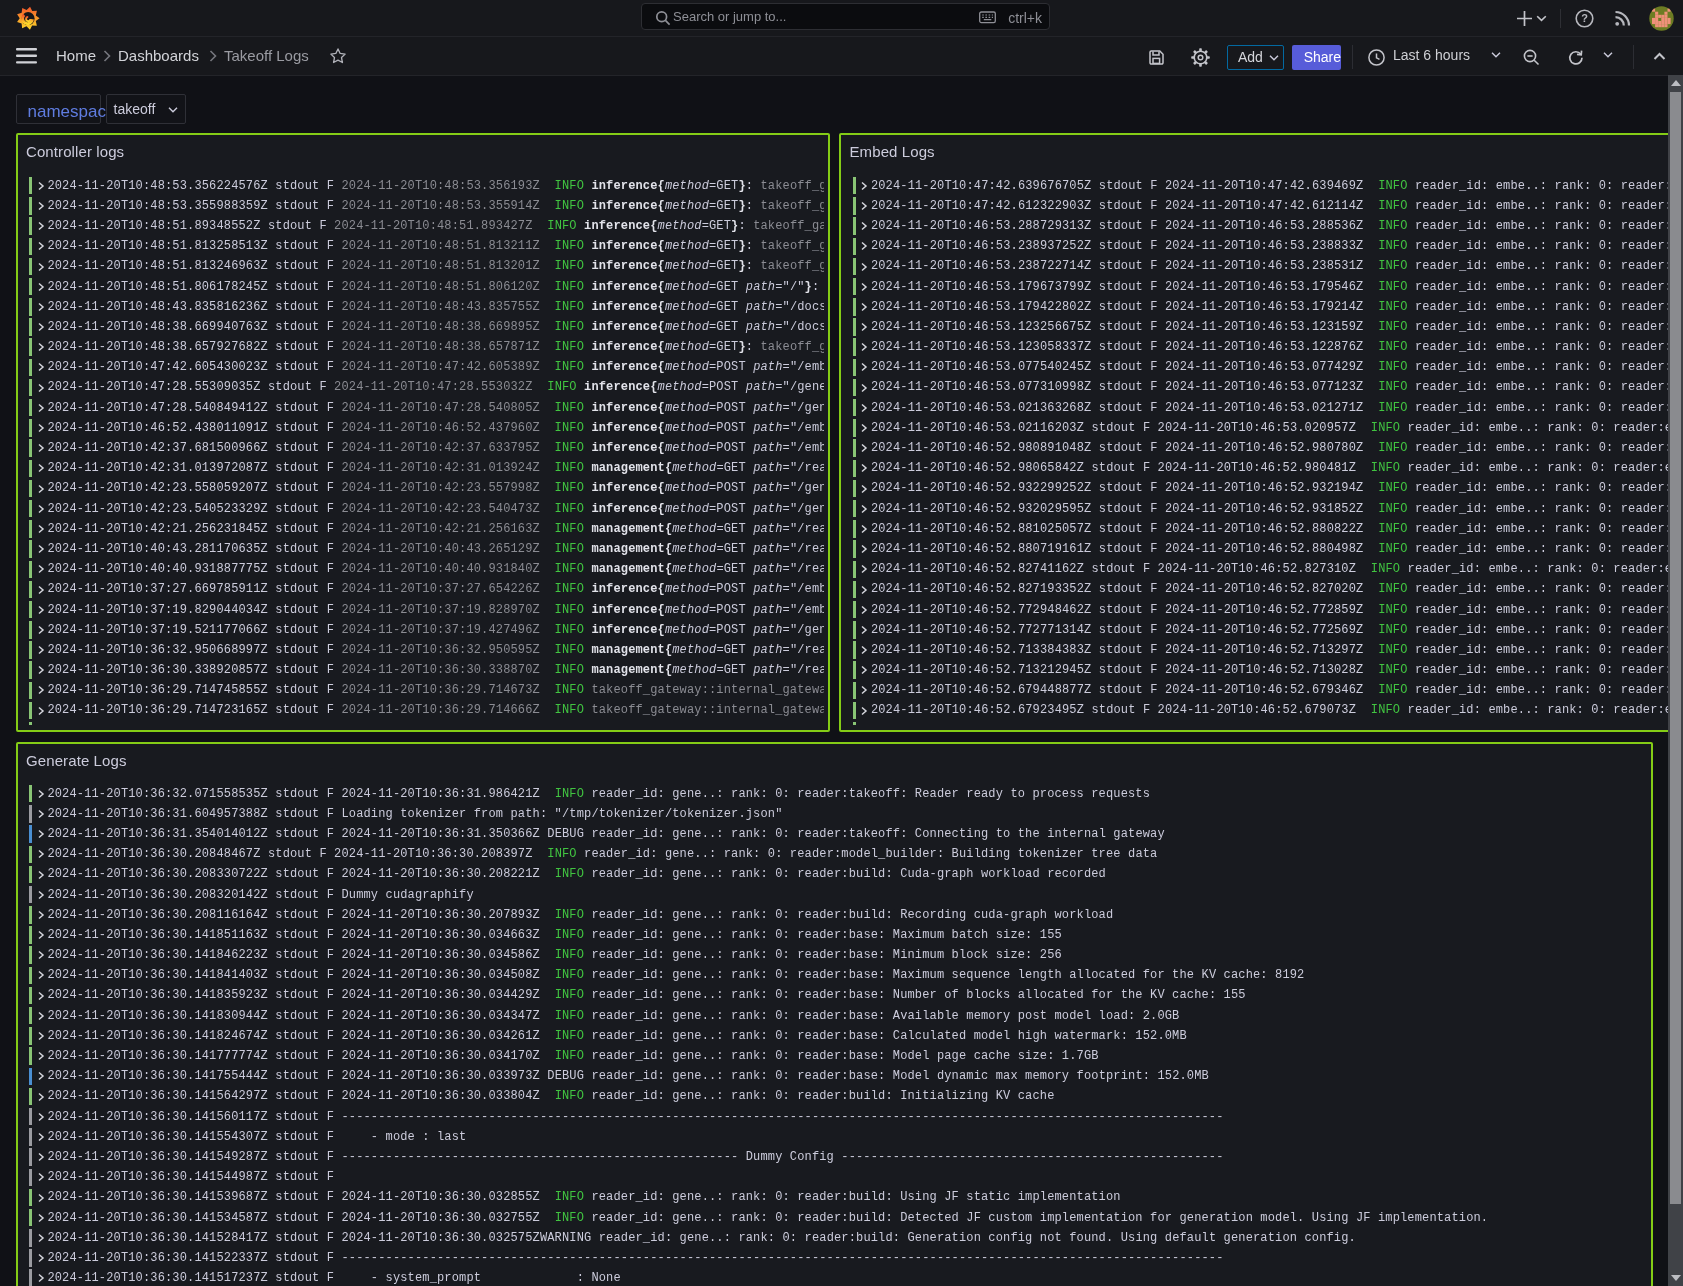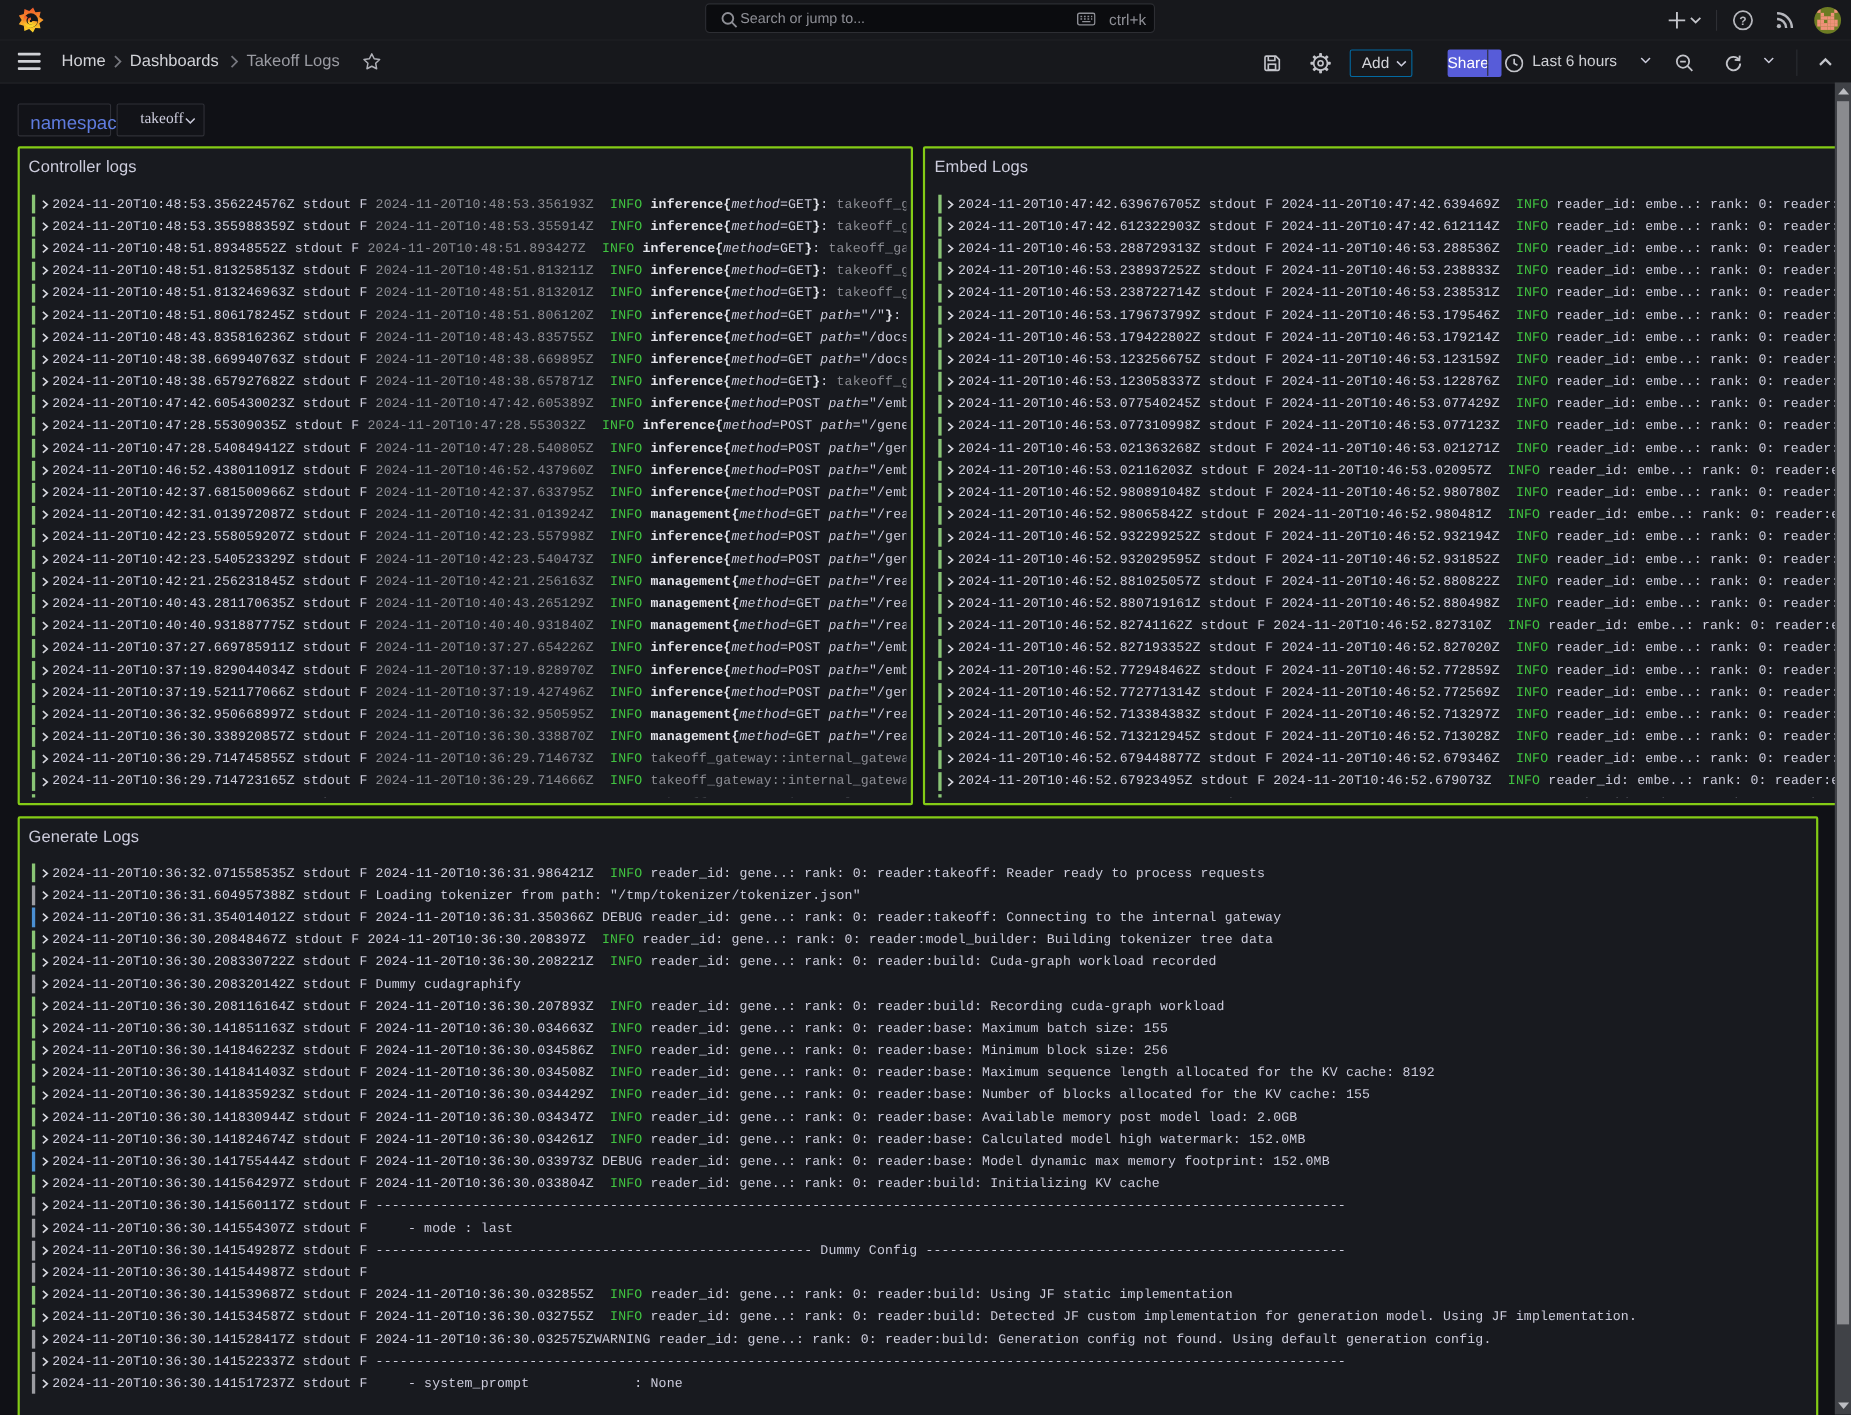--- a/index.html
+++ b/index.html
@@ -175,21 +175,21 @@
       </svg>
     </div>
   <div class="abs" style="left:1227px;top:7.5px;width:57px;height:25px;border:1px solid #0369a1;border-radius:2px;">
      <span class="abs" style="left:10px;top:3.5px;font-size:14px;color:#d5d6db;">Add</span>
      <span class="abs" style="left:41px;top:9.5px;">
         <svg width="10" height="6" viewBox="0 0 10 6">
           <path d="M1 0.8 L5 4.8 L9 0.8" fill="none" stroke="#ccccdc" stroke-width="1.4"></path>
         </svg>
       </span>
   </div>
-  <div class="abs" style="left:1292px;top:7.5px;width:49px;height:25px;background:#575cd9;border-radius:2px;text-align:left;margin-left:24px;">
+  <div class="abs" style="left:1292px;top:7.5px;width:49px;height:25px;background:#575cd9;border-radius:2px;text-align:right;">
      <span style="font-size:14px;font-weight:500;color:#fff;line-height:25px;">Share</span>
   </div>
   <div class="abs" style="left:1352px;top:8px;width:1px;height:24px;background:#2c2d33;"></div>
   <div class="abs" style="left:1368px;top:11.5px;">
       <svg width="17" height="17" viewBox="0 0 17 17">
         <circle cx="8.5" cy="8.5" r="7.6" fill="none" stroke="#c3c4ca" stroke-width="1.5"></circle>
         <path d="M8.5 4.5 V8.8 L11.5 10.4" fill="none" stroke="#c3c4ca" stroke-width="1.5"></path>
       </svg>
     </div>
   <div class="abs" style="left:1393px;top:10px;font-size:14px;color:#cfd0d5;">Last 6 hours</div>
@@ -220,21 +220,21 @@
   <div class="abs" style="left:1652px;top:12px;">
       <svg width="15" height="15" viewBox="0 0 15 15">
         <path d="M2.5 10 L7.5 5 L12.5 10" fill="none" stroke="#c3c4ca" stroke-width="2"></path>
       </svg>
     </div>
 </div>
 <div class="vbox" style="left:15.5px;width:85.5px;">
   <span class="abs" style="left:11px;top:7px;font-size:17px;color:#5f7ce0;">namespace</span>
 </div>
 <div class="vbox" style="left:105.5px;width:80.5px;">
-  <span class="abs" style="left:21px;top:6px;font-size:14px;color:#ccccdc;font-family:Liberation Serif, serif;">takeoff</span>
+  <span class="abs" style="left:7px;top:6px;font-size:14px;color:#ccccdc;">takeoff</span>
   <span class="abs" style="left:61px;top:12px;">
       <svg width="10" height="6" viewBox="0 0 10 6">
         <path d="M1 0.8 L5 4.8 L9 0.8" fill="none" stroke="#ccccdc" stroke-width="1.4"></path>
       </svg>
     </span>
 </div>
 <div class="panel" style="left:15.5px;top:132.5px;width:814px;height:599px;">
   <div class="ptitle">Controller logs</div>
   <div class="logs" style="height:549px;">
 <div class="lrow">
@@ -716,20 +716,27 @@
           <path d="M3 1.5 L7 5 L3 8.5" fill="none" stroke="#d5d6dd" stroke-width="1.5"></path>
         </svg>
         <pre class="ltx"><span class="lb">2024-11-20T10:36:30.141830944Z stdout F 2024-11-20T10:36:30.034347Z  </span><span class="lg">INFO</span><span class="lb"> reader_id: gene..: rank: 0: reader:base: Available memory post model load: 2.0GB</span></pre>
       </div>
 <div class="lrow">
         <i class="bar b-info"></i>
         <svg class="chev" width="10" height="10" viewBox="0 0 10 10">
           <path d="M3 1.5 L7 5 L3 8.5" fill="none" stroke="#d5d6dd" stroke-width="1.5"></path>
         </svg>
         <pre class="ltx"><span class="lb">2024-11-20T10:36:30.141824674Z stdout F 2024-11-20T10:36:30.034261Z  </span><span class="lg">INFO</span><span class="lb"> reader_id: gene..: rank: 0: reader:base: Calculated model high watermark: 152.0MB</span></pre>
+      </div>
+<div class="lrow">
+        <i class="bar b-info"></i>
+        <svg class="chev" width="10" height="10" viewBox="0 0 10 10">
+          <path d="M3 1.5 L7 5 L3 8.5" fill="none" stroke="#d5d6dd" stroke-width="1.5"></path>
+        </svg>
+        <pre class="ltx"><span class="lb">2024-11-20T10:36:30.141777774Z stdout F 2024-11-20T10:36:30.034170Z  </span><span class="lg">INFO</span><span class="lb"> reader_id: gene..: rank: 0: reader:base: Model page cache size: 1.7GB</span></pre>
       </div>
 <div class="lrow">
         <i class="bar b-debug"></i>
         <svg class="chev" width="10" height="10" viewBox="0 0 10 10">
           <path d="M3 1.5 L7 5 L3 8.5" fill="none" stroke="#d5d6dd" stroke-width="1.5"></path>
         </svg>
         <pre class="ltx"><span class="lb">2024-11-20T10:36:30.141755444Z stdout F 2024-11-20T10:36:30.033973Z </span><span class="lblu">DEBUG</span><span class="lb"> reader_id: gene..: rank: 0: reader:base: Model dynamic max memory footprint: 152.0MB</span></pre>
       </div>
 <div class="lrow">
         <i class="bar b-info"></i>

